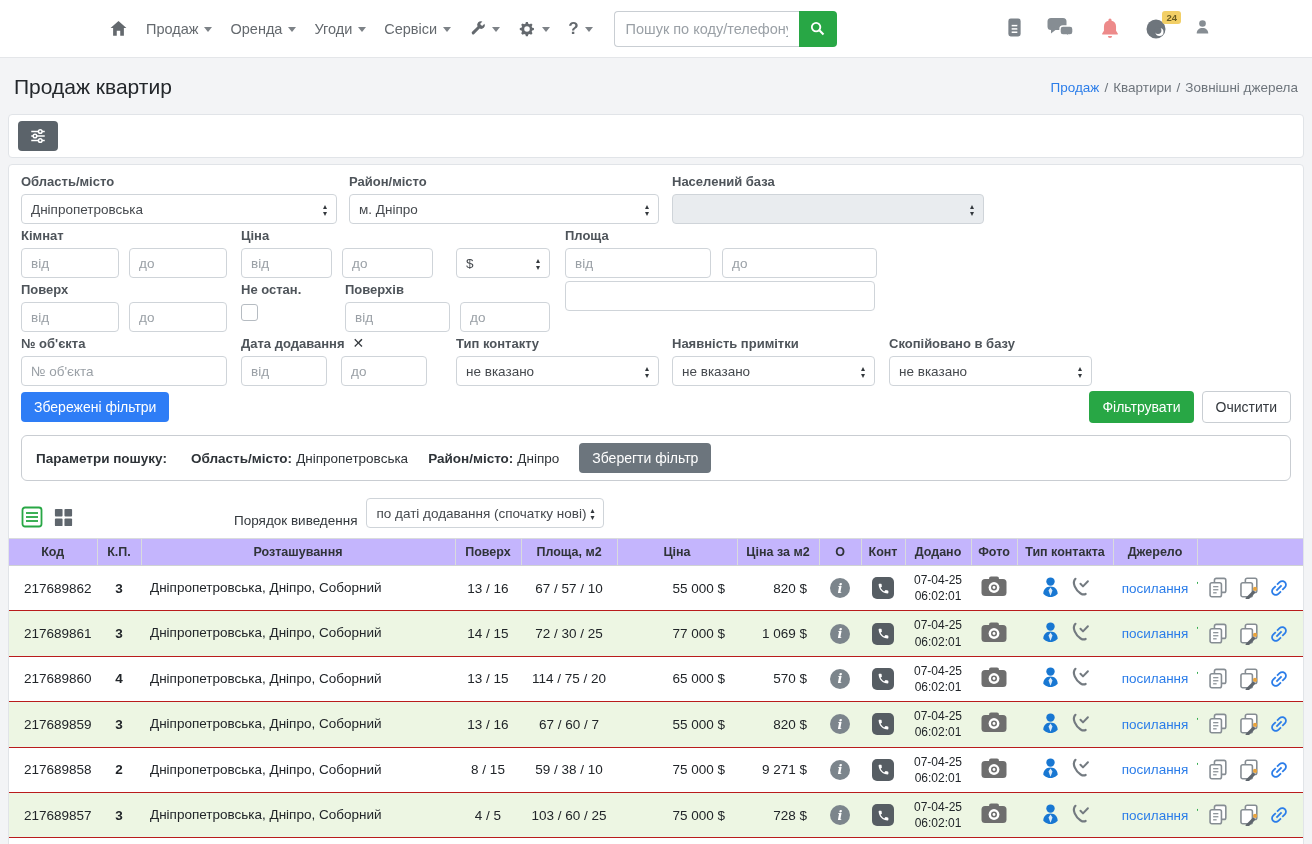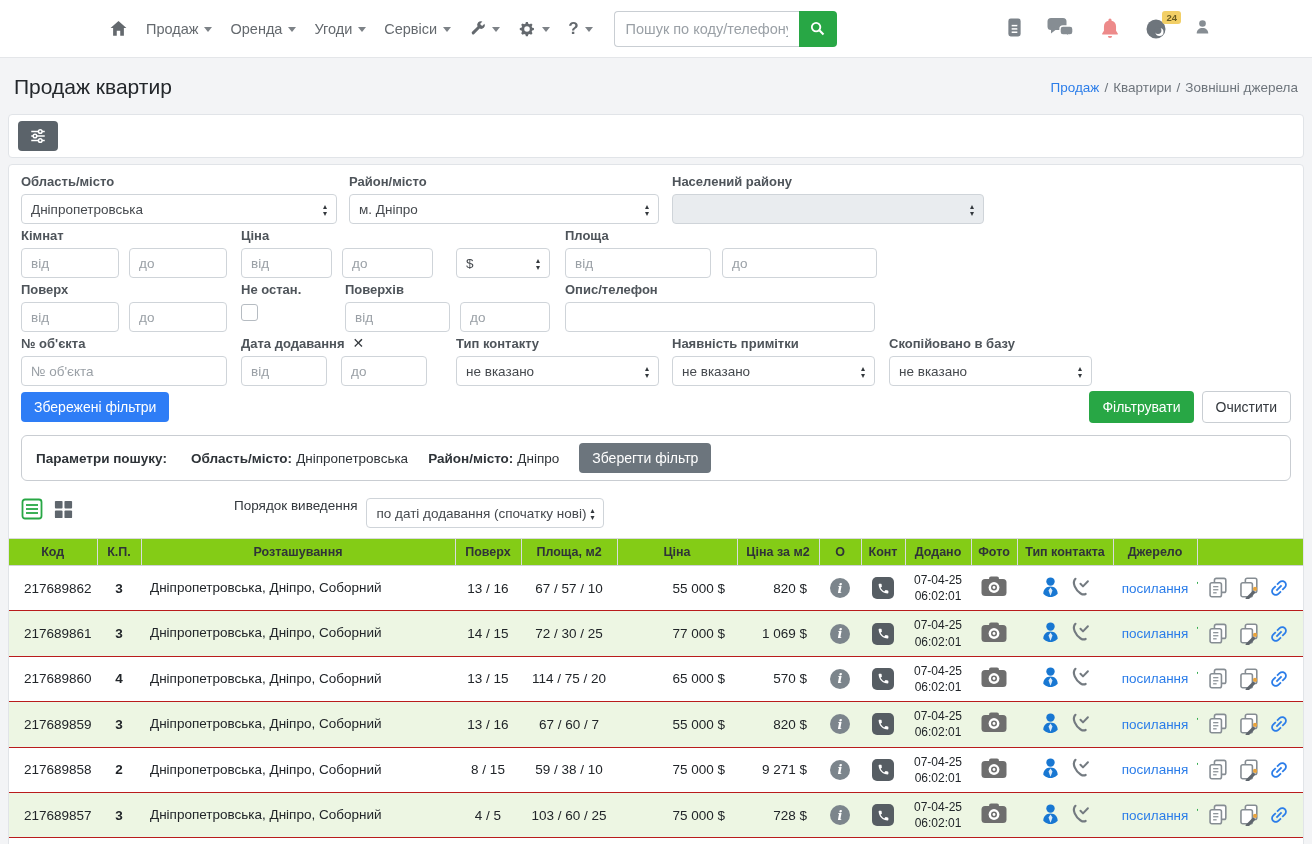--- a/index.html
+++ b/index.html
@@ -74,28 +74,28 @@
   .btn-green { background:#28a745; color:#fff; }
   .btn-light { background:#fff; color:#33383d; border:1px solid #c9ced3; }
   .btn-gray { background:#6c757d; color:#fff; }
   .filter-actions { display:flex; justify-content:space-between; align-items:center; padding:2px 12px 10px; }
   .fa-right { display:flex; gap:8px; }
   
   .params-box { margin:2px 12px 8px; border:1px solid #c9cdd2; border-radius:6px; padding:7px 14px;
     display:flex; align-items:center; gap:20px; font-size:13.5px; color:#2e3338; min-height:36px; }
   .params-box .pp b { font-weight:700; margin-right:4px; }
   
-  .sort-row { display:flex; align-items:flex-start; padding:9px 12px 10px; }
+  .sort-row { display:flex; align-items:flex-end; padding:9px 12px 10px; }
   .view-ics { display:flex; gap:10px; align-items:center; }
   .view-ic { cursor:pointer; display:flex; }
   .sort-label { margin-left:160px; font-size:13.5px; color:#33383d; }
   .sort-sel { width:238px; margin-left:9px; }
   
   table { width:100%; border-collapse:collapse; table-layout:fixed; }
-  thead th { background:#84cc16; border-top:1px solid #d9dbdd; border-bottom:1px solid #cfd2d4;
+  thead th { background:#c4b5fd; border-top:1px solid #d9dbdd; border-bottom:1px solid #cfd2d4;
     border-left:1px solid #d9dbdd; font-size:12.5px; font-weight:700; color:#2f3338;
     padding:6px 3px; text-align:center; overflow:hidden; white-space:nowrap; }
   thead th:first-child { border-left:none; }
   tbody td { font-size:13.5px; color:#212529; padding:6px 3px; vertical-align:middle;
     text-align:center; overflow:hidden; }
   tbody tr { height:44px; }
   tbody tr + tr { border-top:1px solid #b91c1c; }
   tbody tr.alt { background:#edf6e3; }
   .c-code { text-align:left; padding-left:15px; }
   .c-rooms { font-weight:700; }
@@ -249,21 +249,21 @@
               <span>Дніпропетровська</span>
             </div>
         </div>
         <div class="fg" style="left:340px;width:310px">
           <div class="flabel" data-name="district-label">Район/місто</div>
           <div class="sel" data-name="district-select">
               <span>м. Дніпро</span>
             </div>
         </div>
         <div class="fg" style="left:663px;width:312px">
-          <div class="flabel" data-name="settlement-label">Населений району</div>
+          <div class="flabel" data-name="settlement-label">Населений база</div>
           <div class="sel disabled" data-name="settlement-select">
               <span></span>
             </div>
         </div>
       </div>
 
       <div class="frow" data-name="filter-row-2">
         <div class="fg" style="left:12px;width:206px">
           <div class="flabel" data-name="rooms-label">Кімнат</div>
           <div class="pair" style="gap:10px">
@@ -306,21 +306,20 @@
           <span class="chk" data-name="not-last-checkbox"></span>
         </div>
         <div class="fg" style="left:336px;width:205px">
           <div class="flabel" data-name="floors-label">Поверхів</div>
           <div class="pair" style="gap:10px">
             <input class="inp" style="width: 105px;" data-name="floors-from-input" placeholder="від">
             <input class="inp" style="width: 90px;" data-name="floors-to-input" placeholder="до">
           </div>
         </div>
         <div class="fg" style="left:556px;width:310px">
-          <div class="flabel" data-name="description-label">Опис/телефон</div>
           <input class="inp" data-name="description-input" style="">
         </div>
       </div>
 
       <div class="frow" data-name="filter-row-4">
         <div class="fg" style="left:12px;width:206px">
           <div class="flabel" data-name="object-no-label">№ об'єкта</div>
           <input class="inp" data-name="object-no-input" placeholder="№ об'єкта" style="">
         </div>
         <div class="fg" style="left:232px;width:186px">

